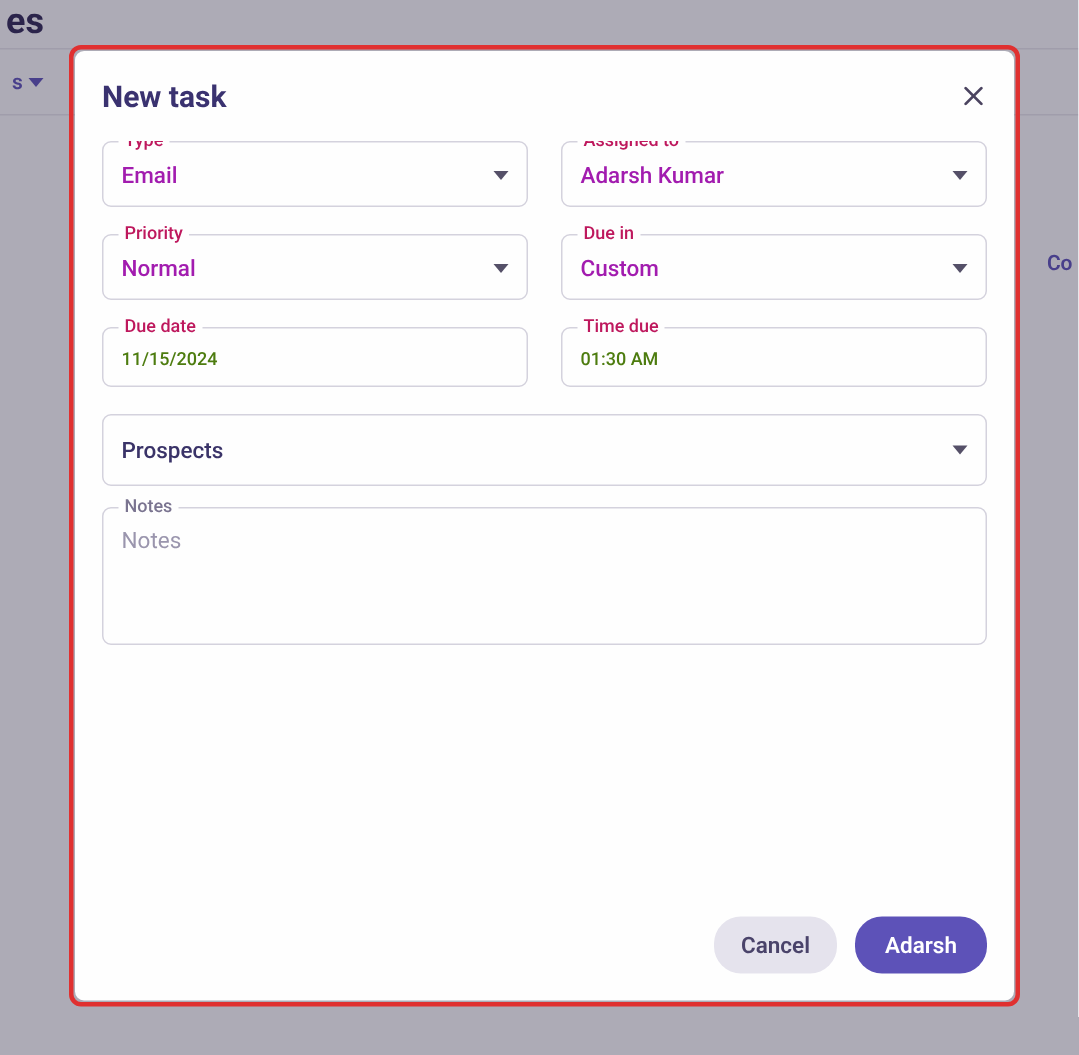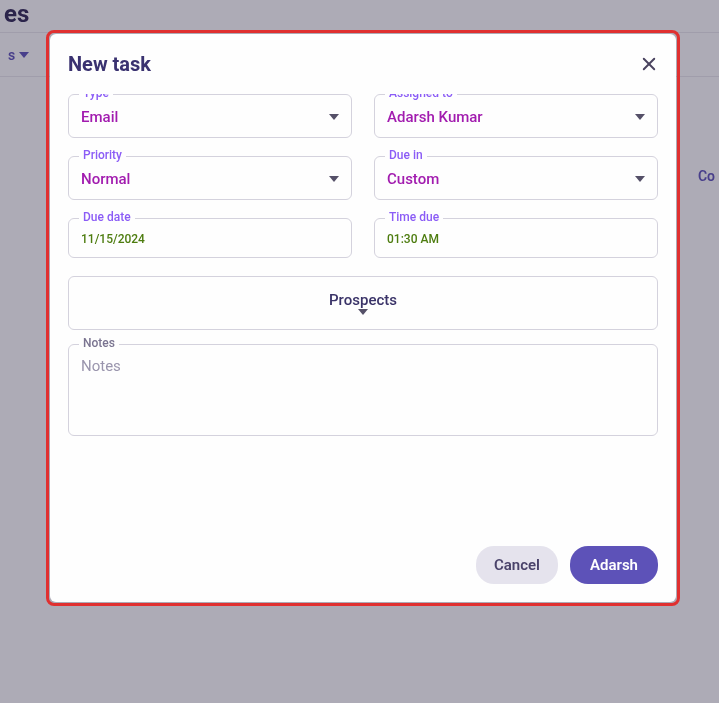--- a/index.html
+++ b/index.html
@@ -54,21 +54,21 @@
     .overlay {
       position: absolute;
       inset: 0;
       background: rgba(40, 35, 60, 0.35);
     }
     .modal-wrap {
       position: absolute;
       left: 46px;
       top: 30px;
       width: 634px;
-      height: 576px;
+      height: 641px;
       border: 3px solid #e03030;
       border-radius: 8px;
       background: transparent;
       padding: 1px;
     }
     .modal {
       width: 100%;
       height: 100%;
       background: #fefefe;
       border-radius: 6px;
@@ -109,21 +109,21 @@
       border-radius: 6px;
       padding: 0;
     }
     .fieldset .legend {
       position: absolute;
       top: -9px;
       left: 10px;
       padding: 0 4px;
       background: #fefefe;
       font-size: 12px;
-      color: #8b5cf6;
+      color: #be185d;
       font-weight: 500;
     }
     .fieldset .value-row {
       display: flex;
       align-items: center;
       justify-content: space-between;
       padding: 13px 12px 11px 12px;
     }
     .value-text {
       font-size: 15px;
@@ -176,21 +176,20 @@
     }
     .textarea::placeholder { color: #9a95ad; }
     .prospects-field {
       border: 1px solid #d4d2dd;
       border-radius: 6px;
       padding: 14px 12px;
       display: flex;
       justify-content: space-between;
       align-items: center;
       margin-bottom: 14px;
-      flex-direction: column;
     }
     .prospects-text {
       font-size: 15px;
       color: #3a3368;
       font-weight: 500;
     }
     .modal-footer {
       display: flex;
       justify-content: flex-end;
       gap: 12px;

